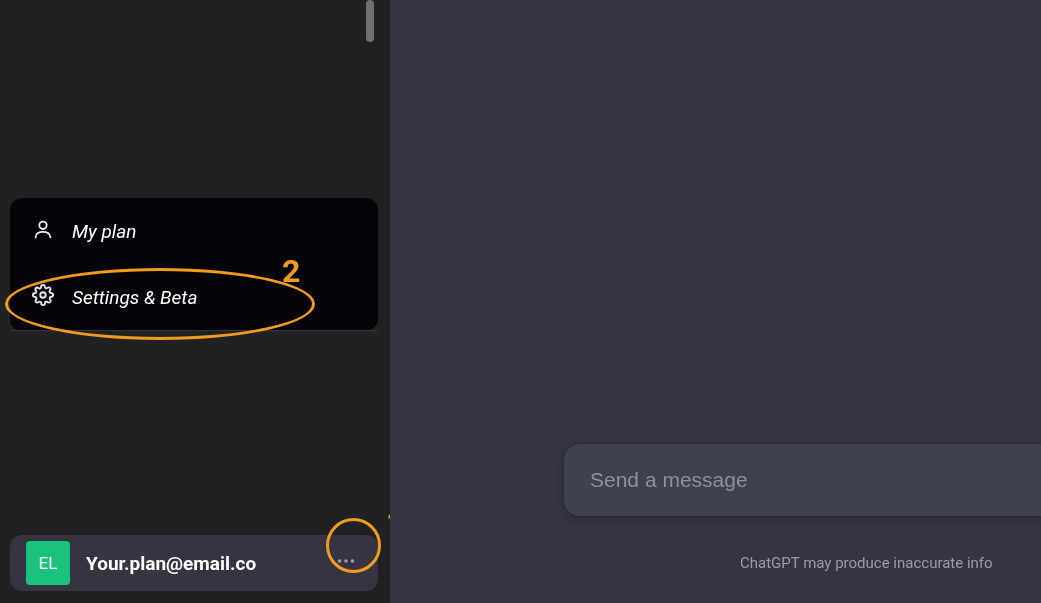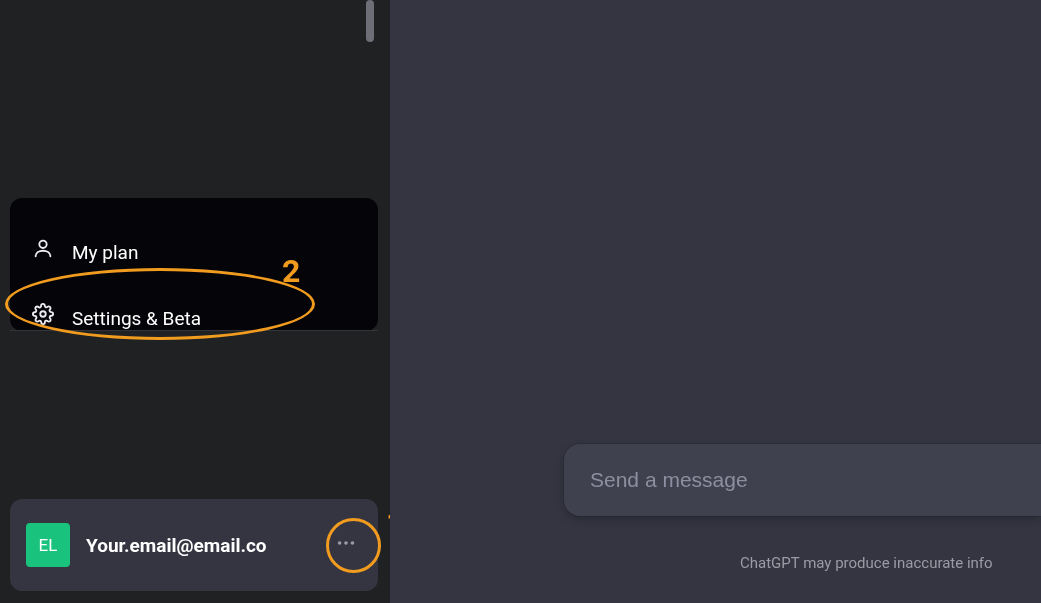--- a/index.html
+++ b/index.html
@@ -32,39 +32,40 @@
       position: absolute;
       left: 10px;
       right: 12px;
       top: 198px;
       background: #050509;
       border-radius: 12px;
       color: #fff;
     }
     .menu-item {
       display: flex;
-      align-items: flex-end;
+      align-items: center;
       gap: 18px;
       height: 66px;
       padding: 0 22px;
       cursor: pointer;
       font-size: 19px;
+      font-style: italic;
     }
     .menu-item svg { flex-shrink: 0; }
     .menu-divider {
       height: 1px;
       background: #333338;
       margin: 0;
     }
     .account-row {
       position: absolute;
       left: 10px;
       right: 12px;
       bottom: 12px;
-      height: 92px;
+      height: 56px;
       background: #343541;
       border-radius: 12px;
       display: flex;
       align-items: center;
       padding: 0 16px;
       gap: 16px;
       cursor: pointer;
     }
     .avatar {
       width: 44px;
@@ -197,21 +198,21 @@
       </span>
       <span>Settings &amp; Beta</span>
     </div>
     <div class="menu-divider"></div>
   </div>
 
   <div class="account-row">
     <div class="avatar">
       <span>EL</span>
     </div>
-    <div class="account-email">Your.email@email.co</div>
+    <div class="account-email">Your.plan@email.co</div>
     <div class="more-button">
       <span>
         <svg width="22" height="22" viewBox="0 0 24 24" fill="#9a9ba5">
             <circle cx="5" cy="12" r="2"></circle>
             <circle cx="12" cy="12" r="2"></circle>
             <circle cx="19" cy="12" r="2"></circle>
           </svg>
       </span>
     </div>
   </div>

